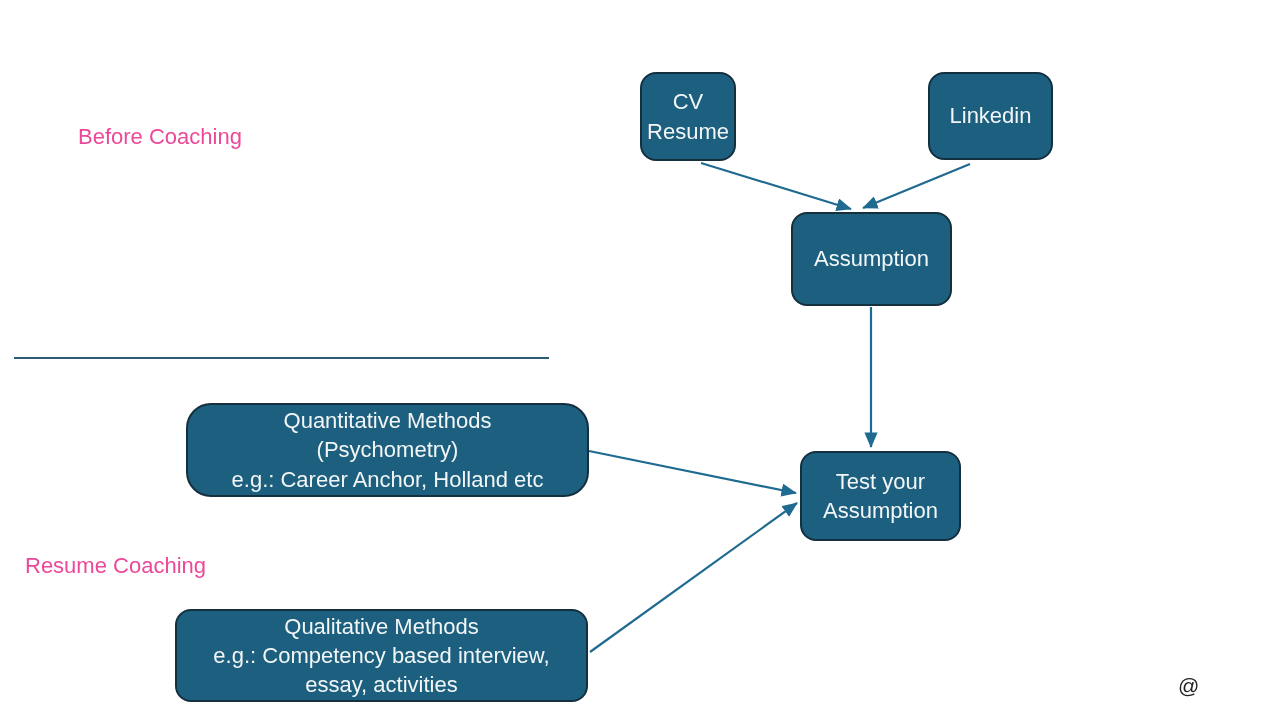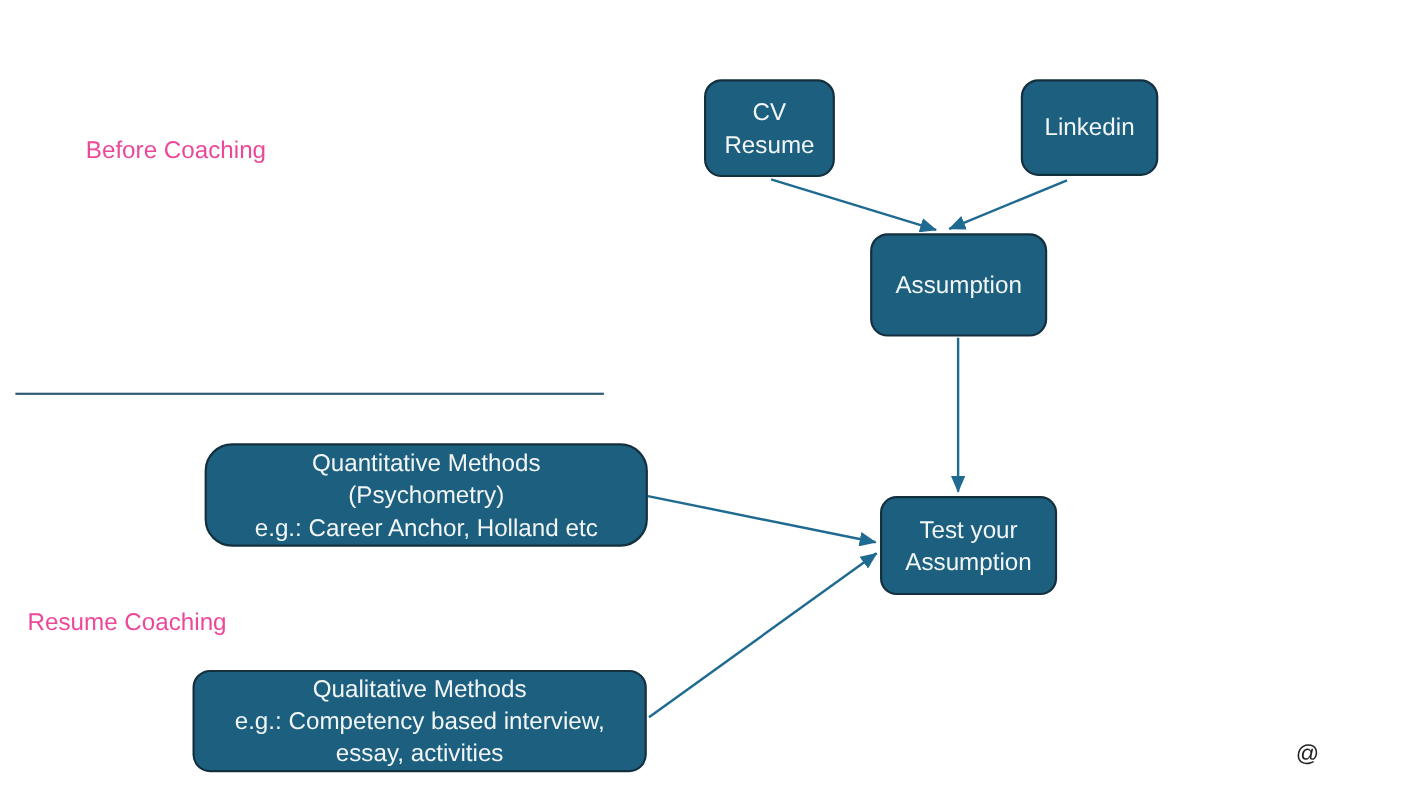--- a/index.html
+++ b/index.html
@@ -36,24 +36,24 @@
     display: flex;
     align-items: center;
     justify-content: center;
     text-align: center;
     font-size: 22px;
     line-height: 1.32;
     white-space: pre-line;
     padding: 4px 8px;
   }
 
-  .node-cv-resume     { left: 640px; top:  72px; width: 119px; height: 89px; }
+  .node-cv-resume     { left: 640px; top:  72px; width: 96px; height: 89px; }
   .node-linkedin      { left: 928px; top:  72px; width: 125px; height: 88px; }
   .node-assumption    { left: 791px; top: 212px; width: 161px; height: 94px; }
-  .node-test          { left: 800px; top: 451px; width: 161px; height: 90px; border-radius: 15px; }
+  .node-test          { left: 800px; top: 451px; width: 161px; height: 90px; }
   .node-quantitative  { left: 186px; top: 403px; width: 403px; height: 94px; border-radius: 25px; }
   .node-qualitative   { left: 175px; top: 609px; width: 413px; height: 93px; }
 
   .section-label {
     position: absolute;
     color: #ec4899;
     font-size: 22px;
     white-space: nowrap;
   }
   .label-before { left: 78px; top: 124px; }

